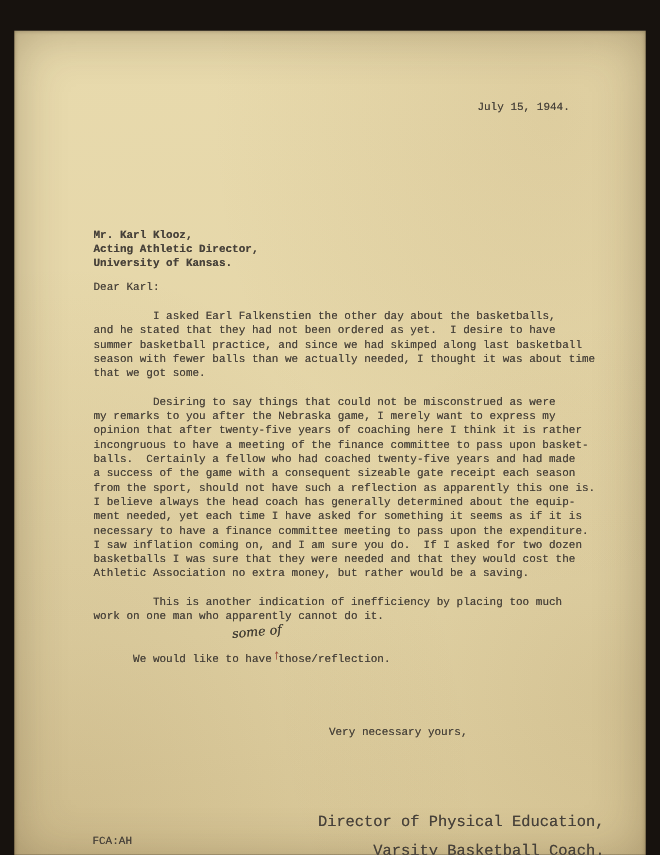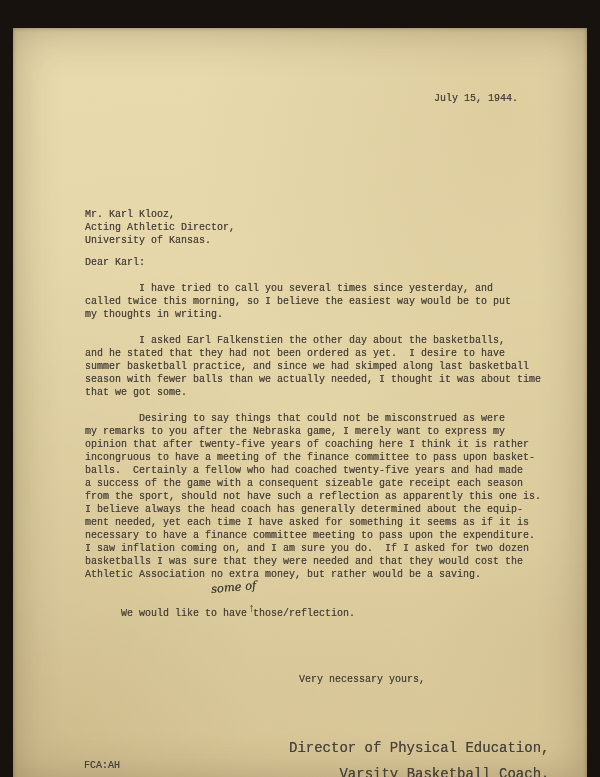--- a/index.html
+++ b/index.html
@@ -23,21 +23,21 @@
     box-shadow: inset 0 0 46px rgba(60,40,18,0.30), inset 0 0 4px rgba(40,25,10,0.35);
     color: var(--ink, #46413a);
   }
   .typed {
     font-size: 10px;
     line-height: 13px;
     white-space: pre-wrap;
     text-shadow: 0 0 0.5px rgba(60,50,40,0.65);
   }
   .date { position: absolute; left: 421px; top: 64px; }
-  .recipient { position: absolute; left: 72px; top: 180px; }
+  .recipient { position: absolute; left: 72px; top: 180px; font-weight: bold; }
   .body-flow { position: absolute; left: 72px; top: 228px; width: 472px; }
   .para { margin-top: 13px; }
   .annotated-line { position: relative; margin-top: 13px; }
   .handwriting {
     position: absolute;
     left: 126px; top: -13px;
     font-family: "DejaVu Serif", serif;
     font-style: italic;
     font-size: 11.5px;
     color: var(--pencil, #3a372f);
@@ -66,23 +66,20 @@
   <div class="typed date">July 15, 1944.</div>
 
   <div class="typed recipient">Mr. Karl Klooz,
 Acting Athletic Director,
 University of Kansas.</div>
 
   <div class="body-flow">
 
     <div class="typed salutation">Dear Karl:</div>
 
-    <div class="typed para">         I have tried to call you several times since yesterday, and
-called twice this morning, so I believe the easiest way would be to put
-my thoughts in writing.</div>
 
     <div class="typed para">         I asked Earl Falkenstien the other day about the basketballs,
 and he stated that they had not been ordered as yet.  I desire to have
 summer basketball practice, and since we had skimped along last basketball
 season with fewer balls than we actually needed, I thought it was about time
 that we got some.</div>
 
     <div class="typed para">         Desiring to say things that could not be misconstrued as were
 my remarks to you after the Nebraska game, I merely want to express my
 opinion that after twenty-five years of coaching here I think it is rather
@@ -91,20 +88,22 @@
 a success of the game with a consequent sizeable gate receipt each season
 from the sport, should not have such a reflection as apparently this one is.
 I believe always the head coach has generally determined about the equip-
 ment needed, yet each time I have asked for something it seems as if it is
 necessary to have a finance committee meeting to pass upon the expenditure.
 I saw inflation coming on, and I am sure you do.  If I asked for two dozen
 basketballs I was sure that they were needed and that they would cost the
 Athletic Association no extra money, but rather would be a saving.</div>
 
 
+    <div class="typed para">         This is another indication of inefficiency by placing too much
+work on one man who apparently cannot do it.</div>
 
     <div class="typed annotated-line">
       <span>We would like to have those/</span><span>reflection.</span>
       <span class="handwriting">some of</span>
       <span class="caret">↑</span>
     </div>
 
     <div class="typed closing">Very necessary yours,</div>
 
   </div>

